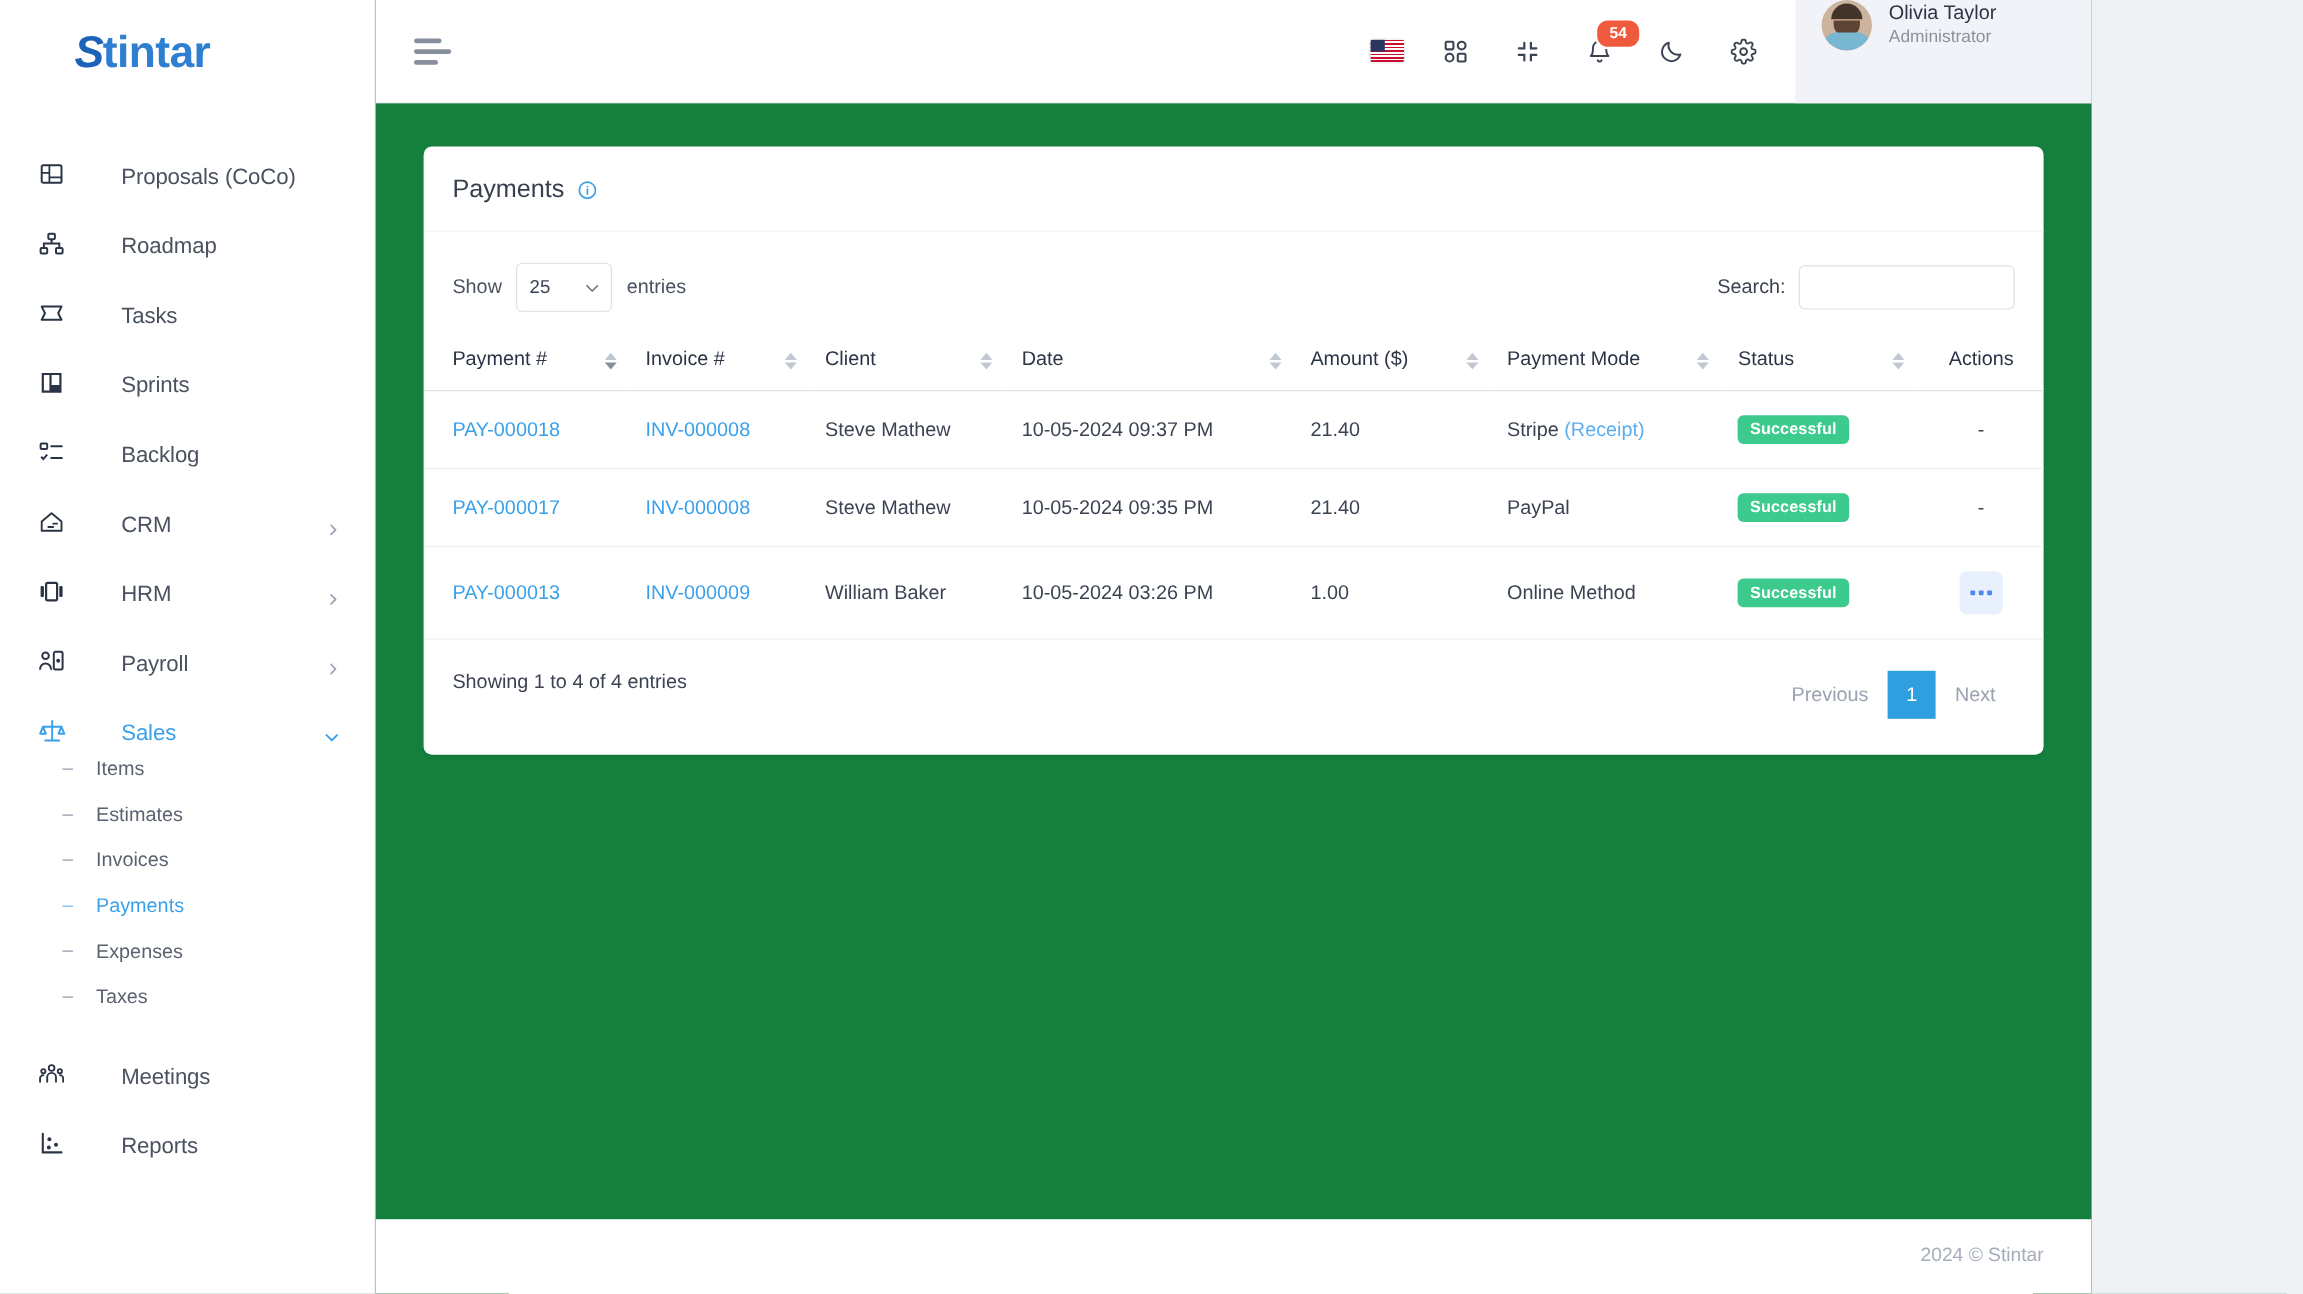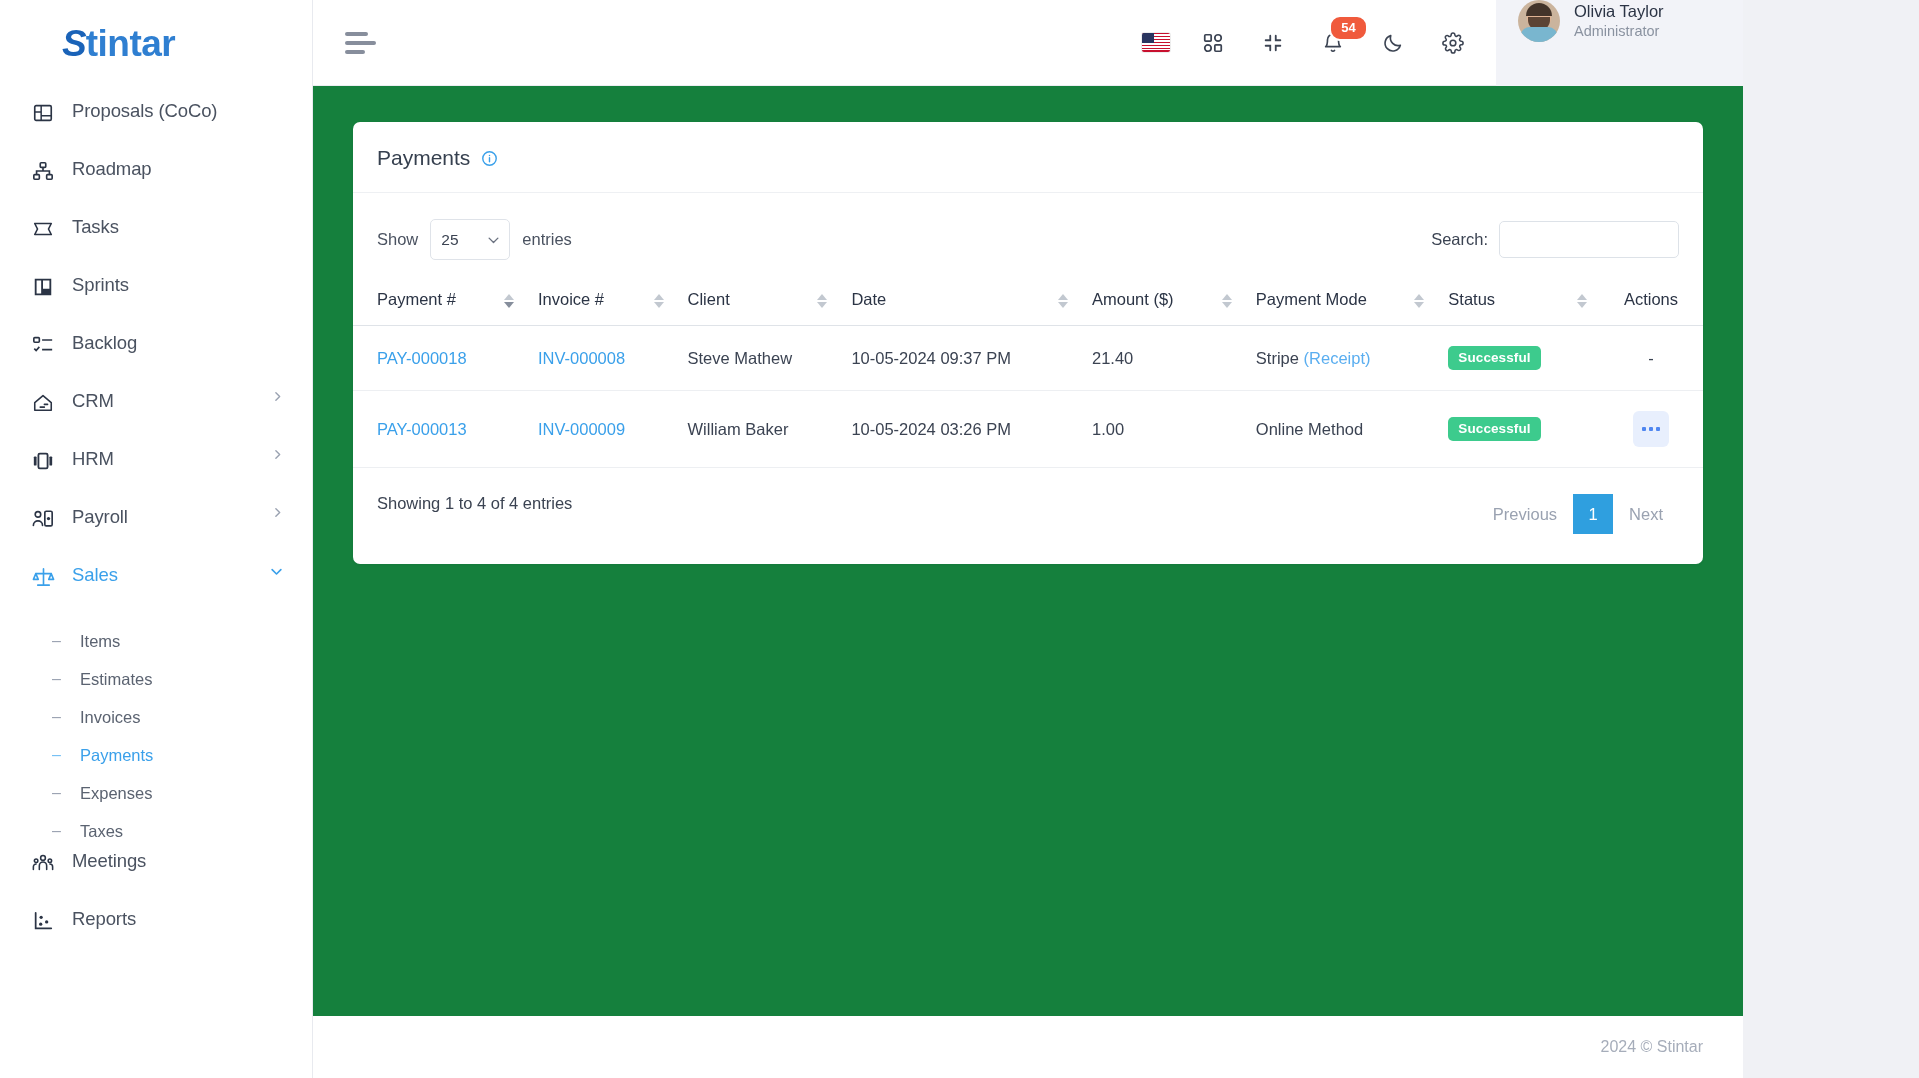--- a/index.html
+++ b/index.html
@@ -26,23 +26,23 @@
   .brand-text {
     font-size: 37px; font-weight: 700; color: #2f7fd1;
     letter-spacing: -0.5px; line-height: 1;
   }
   .brand-text .s-mark {
     color: #1a63b8; font-weight: 800; font-style: italic;
     letter-spacing: -2px; padding-right: 1px;
   }
   .nav { padding-top: 14px; }
   .nav-item {
-    display: flex; align-items: flex-start;
+    display: flex; align-items: flex-end;
     height: 58px; padding: 0 28px 0 30px;
-    cursor: pointer; position: relative;
+    cursor: pointer; position: relative; gap: 29px;
   }
   .nav-item .nv-icon {
     width: 26px; height: 26px; flex: 0 0 26px;
     display: flex; align-items: center; justify-content: center;
     color: #2b3445; margin-right: 16px;
   }
   .nav-item .nv-icon svg { display: block; }
   .nav-label {
     font-size: 18.5px; color: #4a5260; letter-spacing: -0.1px;
     flex: 1 1 auto; white-space: nowrap;
@@ -589,20 +589,30 @@
               <td>10-05-2024 09:37 PM</td>
               <td>21.40</td>
               <td>
                 <span>Stripe</span>
                 <a class="receipt-link">(Receipt)</a>
               </td>
               <td><span class="badge-status">Successful</span></td>
               <td class="td-actions"><span class="dash-cell">-</span></td>
             </tr>
 
+            <tr>
+              <td><a class="link">PAY-000017</a></td>
+              <td><a class="link">INV-000008</a></td>
+              <td>Steve Mathew</td>
+              <td>10-05-2024 09:35 PM</td>
+              <td>21.40</td>
+              <td>PayPal</td>
+              <td><span class="badge-status">Successful</span></td>
+              <td class="td-actions"><span class="dash-cell">-</span></td>
+            </tr>
 
 
             <tr>
               <td><a class="link">PAY-000013</a></td>
               <td><a class="link">INV-000009</a></td>
               <td>William Baker</td>
               <td>10-05-2024 03:26 PM</td>
               <td>1.00</td>
               <td>Online Method</td>
               <td><span class="badge-status">Successful</span></td>

